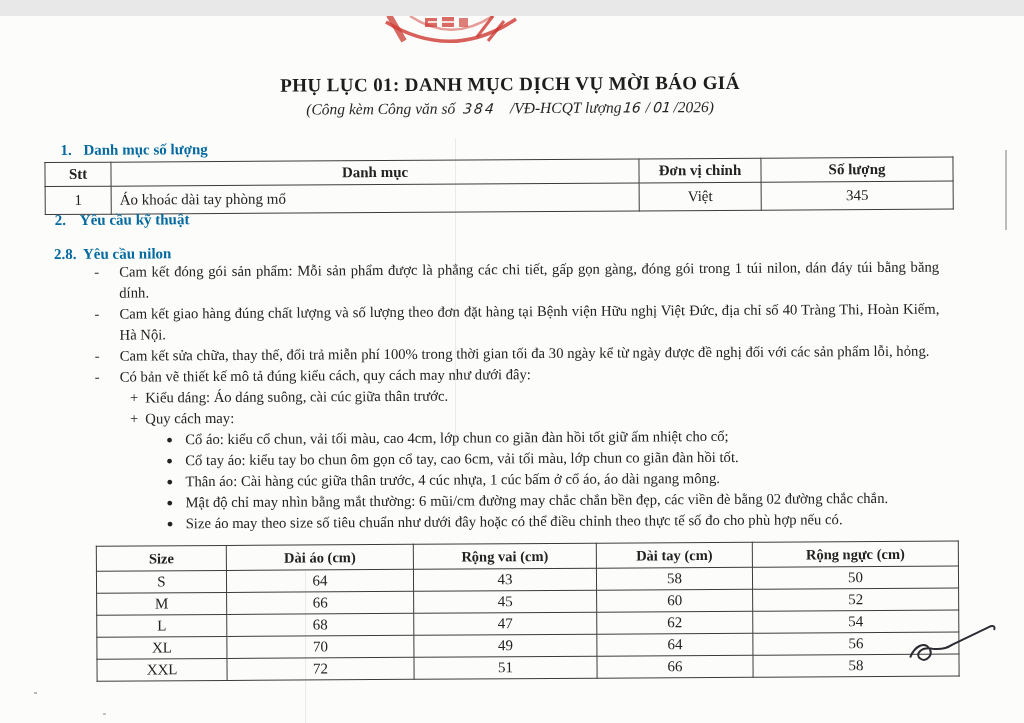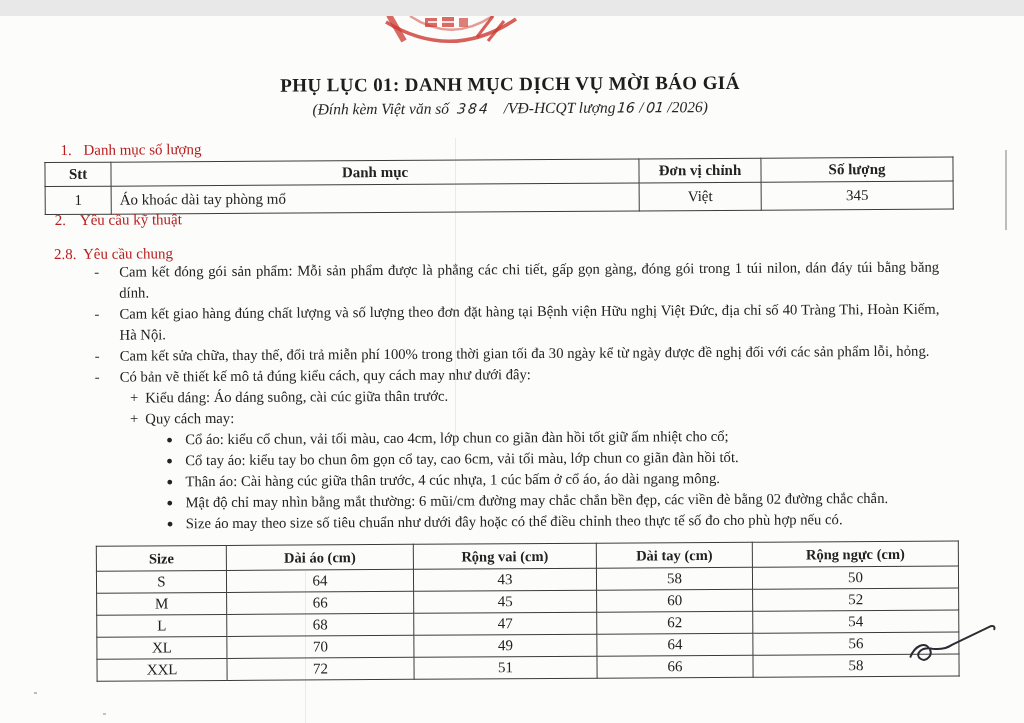--- a/index.html
+++ b/index.html
@@ -14,21 +14,21 @@
   
   .doc-header { position:absolute; top:60px; left:0; width:100%; text-align:center; }
   .doc-title { font-size:19px; font-weight:bold; letter-spacing:0.4px; color:#1d1d1d; }
   .doc-subtitle { margin-top:4px; font-style:italic; font-size:15.5px; color:#262626; }
   .hand { font-family:"DejaVu Sans",sans-serif; font-style:italic; font-size:14px; display:inline-block; transform:skewX(-6deg); }
   .hand.n1 { margin:0 14px 0 8px; letter-spacing:2px; }
   .hand.d  { margin:0 4px 0 2px; }
   .hand.m  { margin:0 3px; }
 
   
-  .sec-heading { position:absolute; font-size:15px; font-weight:normal; color:#b91c1c; white-space:nowrap; }
+  .sec-heading { position:absolute; font-size:15px; font-weight:bold; color:#0369a1; white-space:nowrap; }
   .sec-heading .num { display:inline-block; }
   .s1  { top:126px; left:62px; }  .s1 .num  { width:23px; }
   .s2  { top:196px; left:56px; }  .s2 .num  { width:25px; }
   .s21 { top:230px; left:55px; }  .s21 .num { width:29px; }
 
   
   table { border-collapse:collapse; table-layout:fixed; position:absolute; background:transparent; }
   th,td { border:1px solid #3c3c3c; font-size:15px; color:#222; overflow:hidden; white-space:nowrap; }
   th { font-weight:bold; text-align:center; }
   .t1 { top:146px; left:46px; width:908px; }
@@ -74,21 +74,21 @@
     <rect x="62" y="3" width="12" height="10" fill="#cd3a32" opacity="0.75"></rect>
     <rect x="79" y="4" width="9" height="9" fill="#cd3a32" opacity="0.65"></rect>
     <rect x="48" y="7" width="26" height="2" fill="#fcfcfa" opacity="0.8"></rect>
   </svg>
 
   <div class="content">
 
     <div class="doc-header">
       <div class="doc-title">PHỤ LỤC 01: DANH MỤC DỊCH VỤ MỜI BÁO GIÁ</div>
       <div class="doc-subtitle">
-        <span>(Đính kèm Việt văn số</span><span class="hand n1">384</span><span>/VĐ-HCQT lượng</span><span class="hand d">16</span><span>/</span><span class="hand m">01</span><span>/2026)</span>
+        <span>(Công kèm Công văn số</span><span class="hand n1">384</span><span>/VĐ-HCQT lượng</span><span class="hand d">16</span><span>/</span><span class="hand m">01</span><span>/2026)</span>
       </div>
     </div>
 
     <div class="sec-heading s1">
       <span class="num">1.</span><span>Danh mục số lượng</span>
     </div>
 
     <table class="t1">
       <colgroup>
           <col style="width:66px">
@@ -109,21 +109,21 @@
         <td>Việt</td>
         <td>345</td>
       </tr>
     </tbody>
       </table>
 
     <div class="sec-heading s2">
       <span class="num">2.</span><span>Yêu cầu kỹ thuật</span>
     </div>
     <div class="sec-heading s21">
-      <span class="num">2.8.</span><span>Yêu cầu chung</span>
+      <span class="num">2.8.</span><span>Yêu cầu nilon</span>
     </div>
 
     <div class="list">
       <div class="ditem">
         <span class="mk">-</span>
         <span class="tx">Cam kết đóng gói sản phẩm: Mỗi sản phẩm được là phẳng các chi tiết, gấp gọn gàng, đóng gói trong 1 túi nilon, dán đáy túi bằng băng dính.</span>
       </div>
       <div class="ditem">
         <span class="mk">-</span>
         <span class="tx">Cam kết giao hàng đúng chất lượng và số lượng theo đơn đặt hàng tại Bệnh viện Hữu nghị Việt Đức, địa chỉ số 40 Tràng Thi, Hoàn Kiếm, Hà Nội.</span>

